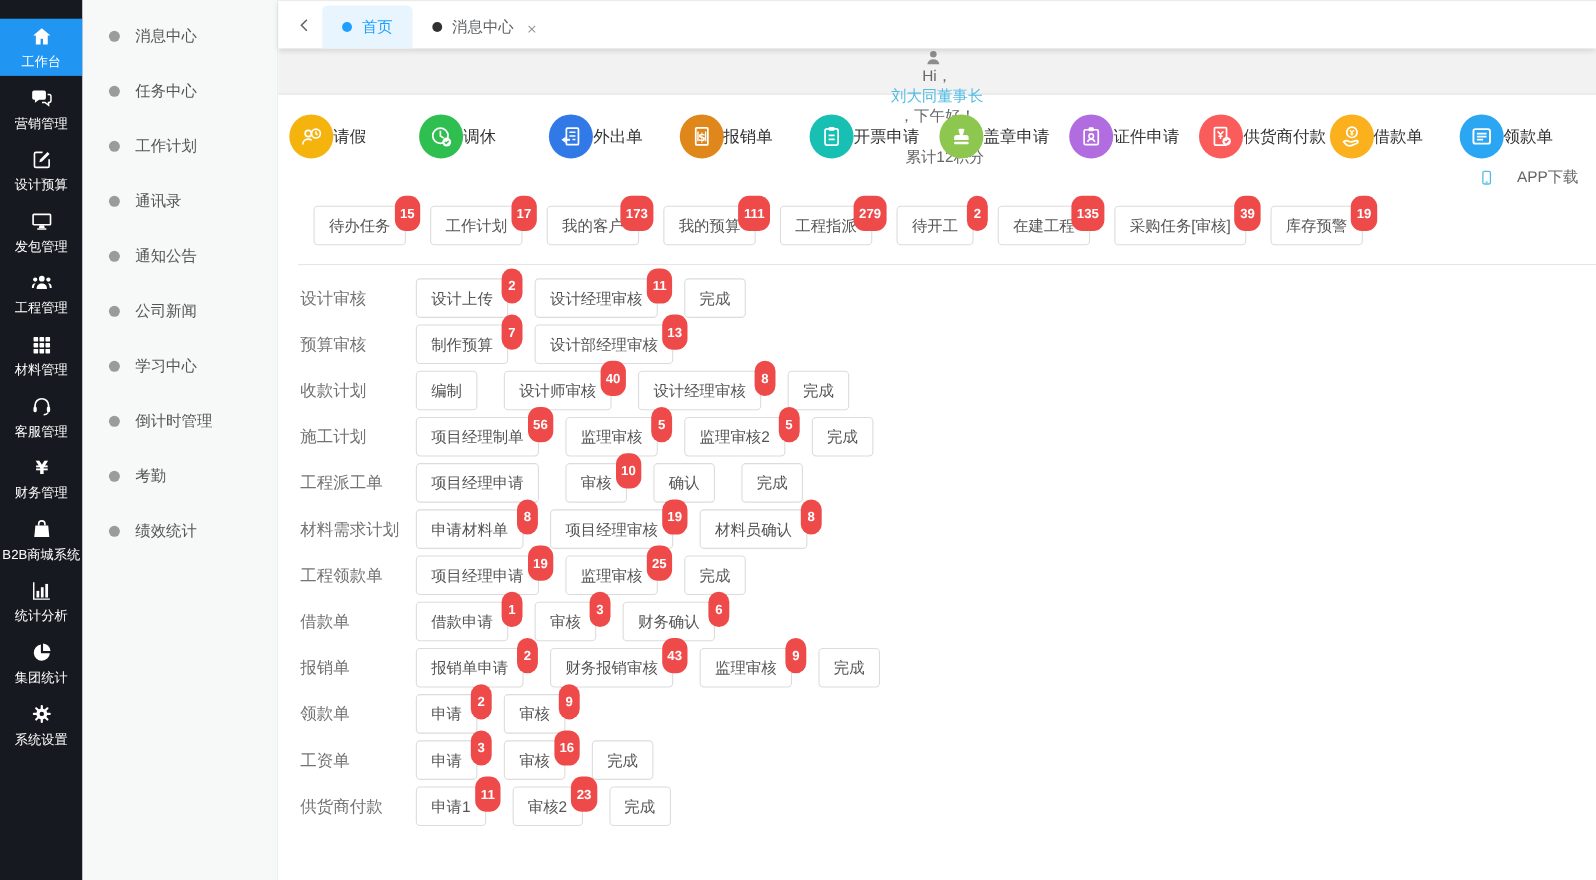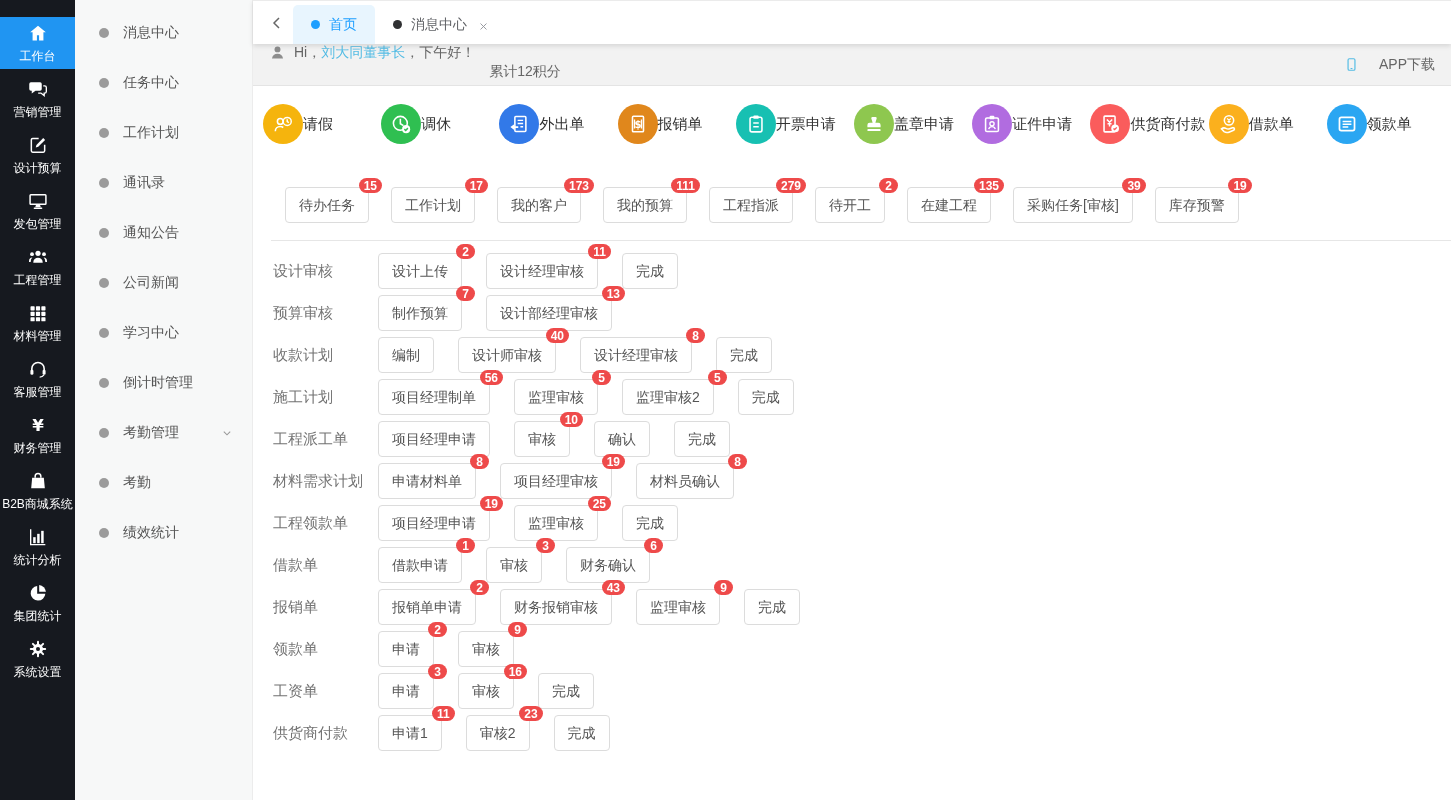--- a/index.html
+++ b/index.html
@@ -36,21 +36,21 @@
   .tab-back svg { width:16px; height:16px; }
   .tab { height:39px; display:flex; align-items:center; gap:9px; padding:0 18px;
     font-size:14px; color:#606266; border-radius:5px 5px 0 0; cursor:pointer; }
   .tab .tab-dot { width:9px; height:9px; border-radius:50%; background:#303133; }
   .tab.active { background:#e8f5fe; color:#1e9fff; }
   .tab.active .tab-dot { background:#1e9fff; }
   .tab .tab-close { color:#909399; width:11px; height:11px; margin-left:2px; }
   .tab .tab-close svg { width:11px; height:11px; }
 
   .greeting { height:42px; background:#f2f2f2; border-bottom:1px solid #e4e4e4;
-    display:flex; padding:0 16px; font-size:14px; color:#666; }
+    display:flex; align-items:center; padding:0 16px; font-size:14px; color:#666;flex-direction:column; }
   .greeting .person { width:17px; height:17px; color:#8d8d8d; margin-right:8px; }
   .greeting .person svg { width:17px; height:17px; }
   .greeting .name { color:#54bce4; cursor:pointer; }
   .greeting .points { margin-left:14px;margin-top:19px; }
   .app-dl { margin-left:auto; display:flex; align-items:center; gap:20px; color:#666;
     font-size:14px; cursor:pointer; }
   .app-dl .phone { width:15px; height:15px; color:#54bce4; }
   .app-dl .phone svg { width:15px; height:15px; }
 
   
@@ -68,21 +68,21 @@
   .todo-header .cal { width:17px; height:17px; color:#45c0ea; }
   .todo-header .cal svg { width:17px; height:17px; }
   .todo-title { font-size:15px; color:#555; }
 
   .stats-row { display:flex; gap:22px; padding:25px 0 17px 14px;
     border-bottom:1px solid #e6e6e6; }
 
   .pill-btn { position:relative; background:#fff; border:1px solid #dcdcdc; border-radius:4px;
     padding:9px 13px; font-size:14px; color:#555; cursor:pointer; white-space:nowrap;
     line-height:16px; }
-  .badge { position:absolute; top:-10px; right:-14px; min-width:19px; height:15px;
+  .badge { position:absolute; top:-10px; right:-14px; min-width:19px; height:32px;
     background:#ee4a4a; color:#fff; font-size:12px; font-weight:bold; border-radius:10px;
     padding:0 5px; display:flex; align-items:center; justify-content:center; }
 
   .workflow-list { padding:13px 0 0 2px; }
   .wf-row { height:34px; margin-bottom:8px; display:flex; align-items:center; }
   .wf-label { width:105px; font-size:15px; color:#737373; flex-shrink:0; }
   .wf-steps { display:flex; gap:24px; }
 
   .hidden-defs { position:absolute; width:0; height:0; overflow:hidden; }
 </style>
@@ -372,27 +372,20 @@
   </div>
       <div class="submenu-item">
     <span class="dot"></span>
     <span class="submenu-label">学习中心</span>
 
   </div>
       <div class="submenu-item">
     <span class="dot"></span>
     <span class="submenu-label">倒计时管理</span>
 
-  </div>
-      <div class="submenu-item">
-    <span class="dot"></span>
-    <span class="submenu-label">考勤管理</span>
-    <span class="chev"><svg>
-            <use href="#i-chevdown"></use>
-          </svg></span>
   </div>
       <div class="submenu-item">
     <span class="dot"></span>
     <span class="submenu-label">考勤</span>
 
   </div>
       <div class="submenu-item">
     <span class="dot"></span>
     <span class="submenu-label">绩效统计</span>
 

